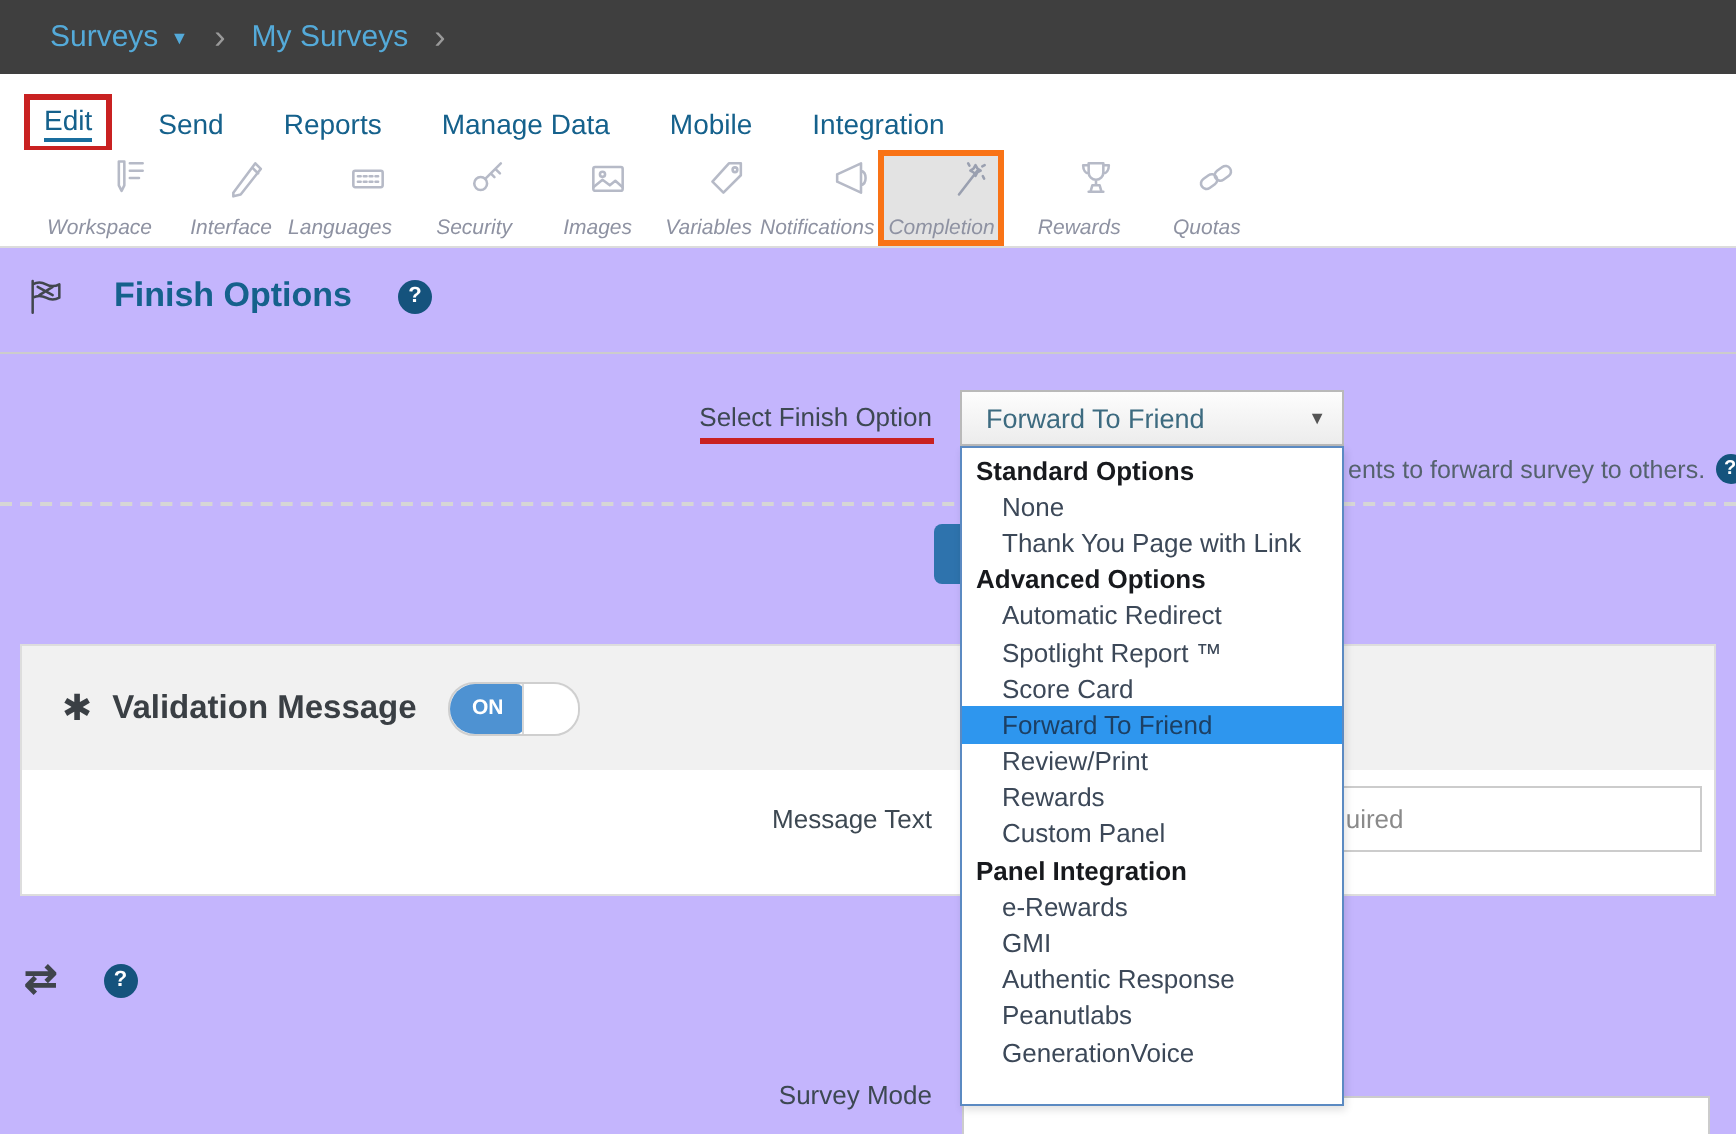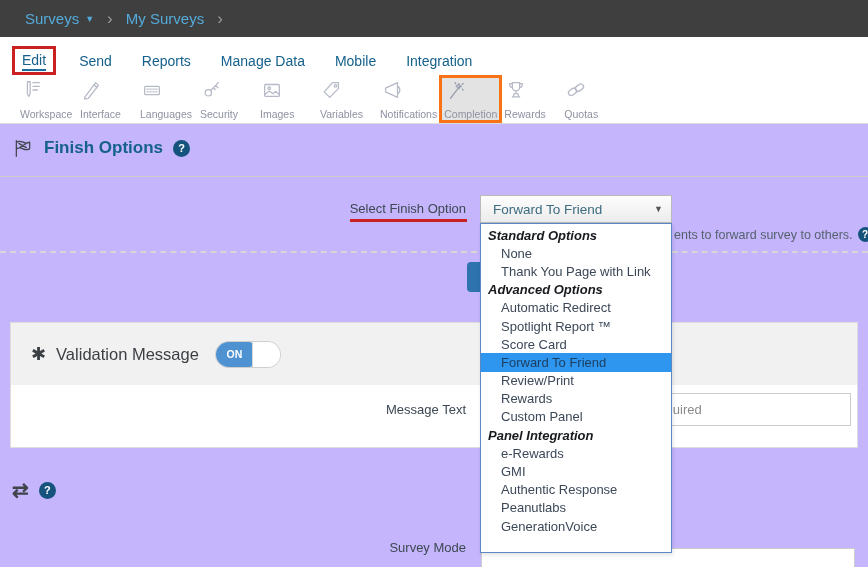--- a/index.html
+++ b/index.html
@@ -8,40 +8,40 @@
 
   
   .topbar{position:absolute;top:0;left:0;right:0;height:37px;background:#3f3f3f;
           display:flex;align-items:center;padding-left:25px;box-sizing:border-box;}
   .crumb{color:#54aad9;font-size:15px;cursor:pointer;}
   .caret{color:#54aad9;font-size:9px;margin-left:6px;}
   .chev{color:#9a9a9a;font-size:17px;margin:0 13px;line-height:1;}
 
   
   .menubar{position:absolute;top:37px;left:0;right:0;height:52px;background:#fff;
-           border-bottom:5px solid #8b5cf6;display:flex;align-items:center;
+           border-bottom:3px solid #8b5cf6;display:flex;align-items:center;
            padding-left:12px;box-sizing:border-box;}
   .menu-item{color:#15618c;font-size:14px;margin-right:30px;white-space:nowrap;cursor:pointer;}
   .red-box{border:3px solid #c92121;padding:2px 7px 3px 7px;margin-right:23px;}
   .red-box .menu-item{margin:0;border-bottom:2px solid #1a6e9e;padding-bottom:1px;}
 
   
   .toolbar{position:absolute;top:75px;left:0;right:0;height:49px;background:#fff;
            border-bottom:1px solid #dcdcdc;display:flex;align-items:stretch;
            padding-left:18px;box-sizing:border-box;}
-  .tool{min-width:60px;display:flex;flex-direction:column;align-items:flex-start;
-        justify-content:center;gap:3px;padding:0 2px;cursor:pointer;box-sizing:border-box;}
+  .tool{min-width:60px;display:flex;flex-direction:column;align-items:flex-end;
+        justify-content:center;gap:3px;padding:0 2px;cursor:pointer;box-sizing:border-box;font-style:italic;}
   .tool svg{width:24px;height:22px;stroke:#b6bac7;fill:none;stroke-width:1.4;
             stroke-linecap:round;stroke-linejoin:round;}
   .tlabel{font-size:10.5px;color:#8e92a2;white-space:nowrap;}
   .tool.completion{background:#e3e3e3;border:3px solid #f97316;}
   .tool.completion svg{stroke:#9aa0b0;}
 
   
-  .section-head{position:absolute;left:12px;display:flex;align-items:center;gap:10px;}
+  .section-head{position:absolute;left:12px;display:flex;align-items:center;gap:23px;}
   .section-title{font-size:17px;font-weight:bold;color:#15618c;}
   .head-icon{color:#3f444b;font-size:20px;font-weight:bold;line-height:1;}
   .help{width:17px;height:17px;border-radius:50%;background:#15537d;color:#fff;
         font-size:11px;font-weight:bold;display:flex;align-items:center;
         justify-content:center;cursor:pointer;flex:0 0 auto;}
   .hr1{position:absolute;top:176px;left:0;right:0;border-top:1px solid #cccccc;}
 
   
   .field-label{position:absolute;left:230px;width:236px;text-align:right;
                font-size:13px;font-weight:normal;color:#3d4852;white-space:nowrap;}
@@ -65,21 +65,21 @@
   
   .obscured-btn{position:absolute;top:262px;left:467px;width:26px;height:30px;
                 background:#2e73ad;border-radius:4px;z-index:1;cursor:pointer;}
 
   
   .card{position:absolute;top:322px;left:10px;width:848px;height:126px;
         border:1px solid #ddd;background:#fff;box-sizing:border-box;}
   .card-head{height:62px;background:#f1f1f1;display:flex;align-items:center;
              padding-left:20px;gap:10px;}
   .asterisk{font-size:18px;color:#3a3f44;}
-  .card-title{font-size:16.5px;font-weight:normal;color:#3a3f44;}
+  .card-title{font-size:16.5px;font-weight:bold;color:#3a3f44;}
   .toggle{width:64px;height:25px;background:#fff;border:1px solid #cfcfcf;
           border-radius:13px;position:relative;margin-left:6px;cursor:pointer;
           box-shadow:inset 0 1px 2px rgba(0,0,0,.08);}
   .toggle-on{position:absolute;left:0;top:0;width:37px;height:25px;background:#4e92d2;
              border-radius:13px 4px 4px 13px;color:#fff;font-size:10.5px;font-weight:bold;
              display:flex;align-items:center;justify-content:center;}
   .toggle-knob{position:absolute;right:0;top:0;width:27px;height:25px;background:#fff;
                border-left:1px solid #d8d8d8;border-radius:0 13px 13px 0;}
 
   .msg-input{position:absolute;top:393px;left:480px;width:371px;height:33px;
@@ -89,21 +89,21 @@
   
   .mode-select{position:absolute;top:548px;left:481px;width:374px;height:30px;
                border:1px solid #ccc;background:#fff;box-sizing:border-box;cursor:pointer;}
 
   
   .dropdown{position:absolute;top:223px;left:480px;width:192px;height:330px;
             background:#fff;border:1px solid #5b8ac2;box-shadow:1px 2px 4px rgba(0,0,0,.12);
             z-index:10;box-sizing:border-box;padding-top:2px;overflow:hidden;}
   .dd-row{height:18.2px;display:flex;align-items:center;font-size:13px;color:#3c4858;
           padding-left:20px;white-space:nowrap;cursor:pointer;}
-  .dd-row.group{font-weight:bold;color:#17191d;padding-left:7px;cursor:default;font-style:italic;}
+  .dd-row.group{font-weight:bold;color:#17191d;padding-left:7px;cursor:default;}
   .dd-row.hl{background:#2e96ee;color:#1c3f63;}
 </style>
 </head>
 <body>
 
 <div class="screen">
 
   <div class="topbar">
     <span class="crumb">Surveys</span>
     <span class="caret">▼</span>

